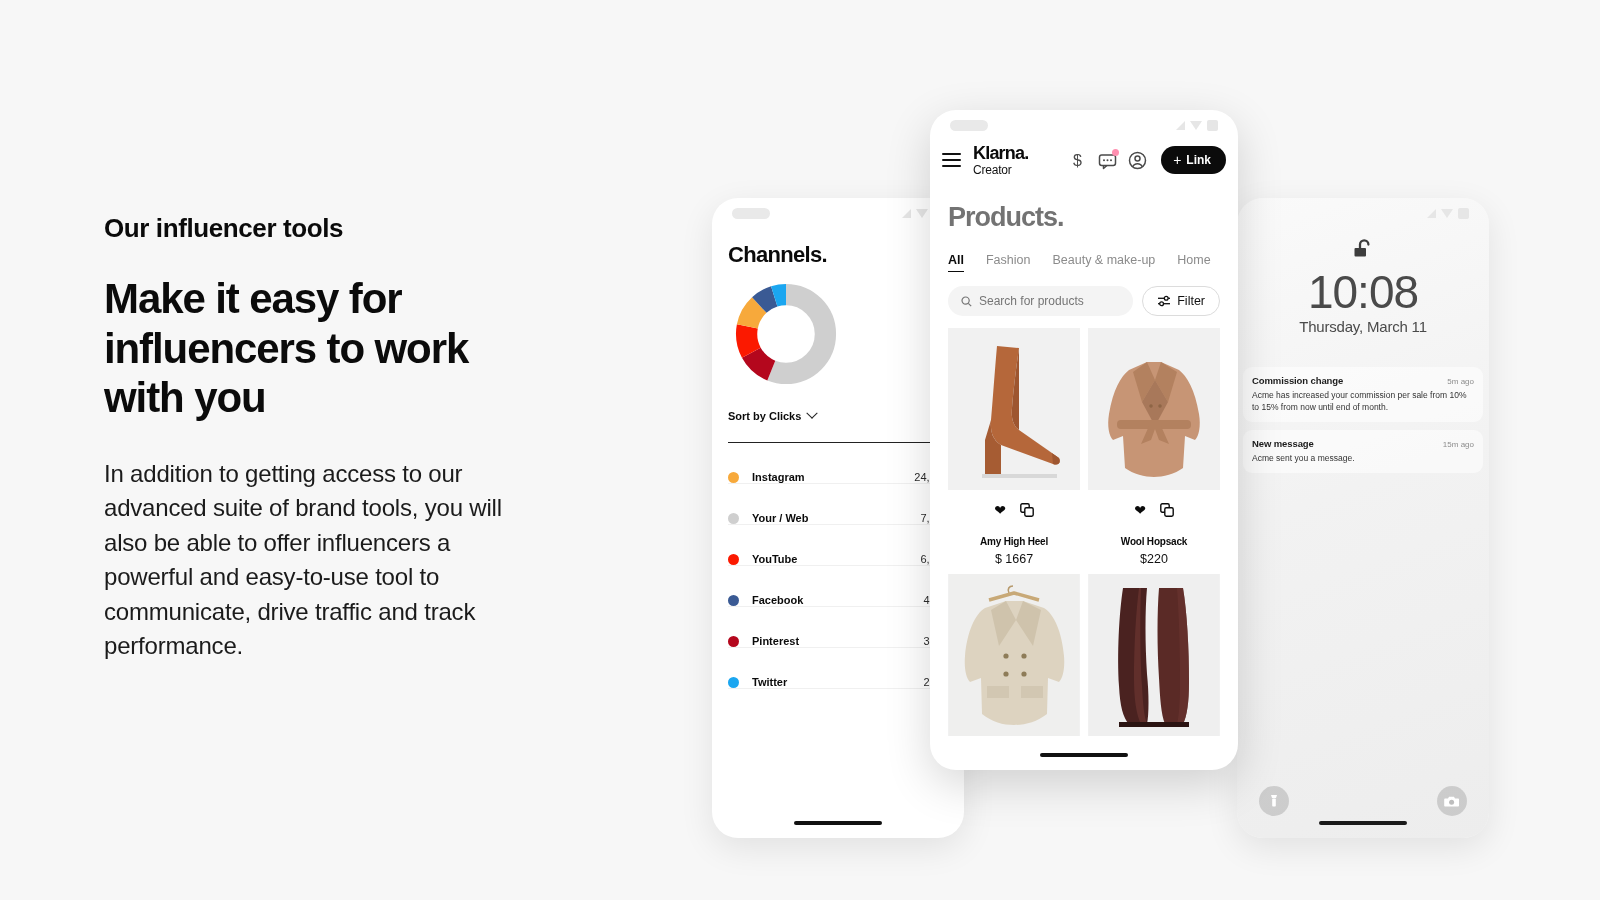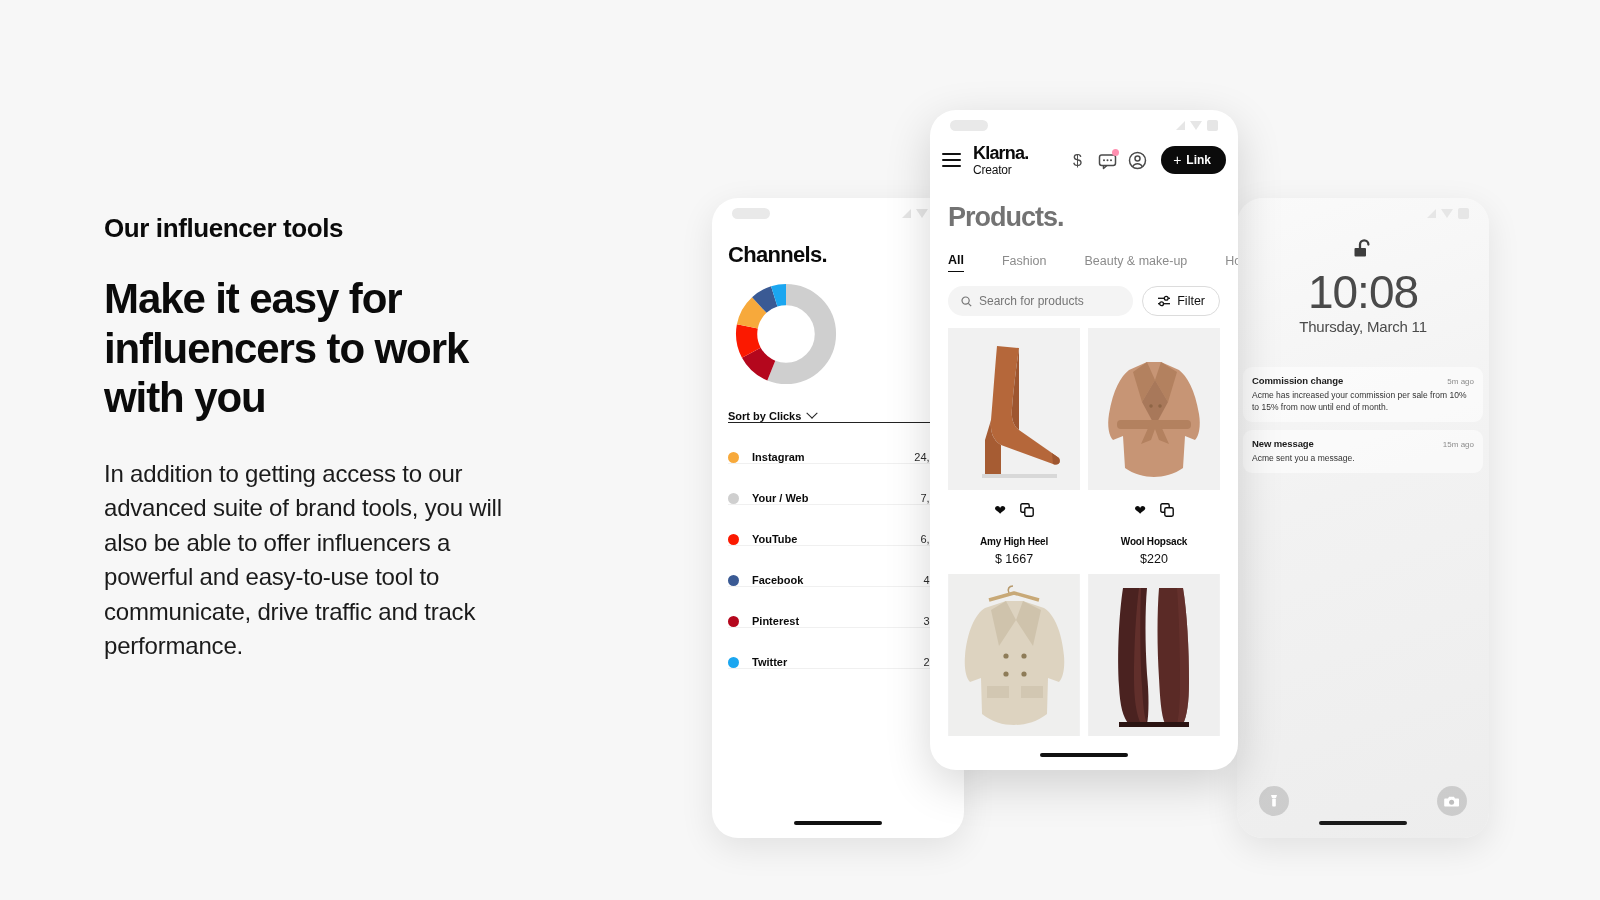--- a/index.html
+++ b/index.html
@@ -147,21 +147,21 @@
   .donut { position: relative; width: 104px; height: 104px; }
   .donut svg { display: block; }
 
   .sortby {
     display: flex;
     align-items: center;
     gap: 7px;
     font-size: 11px;
     font-weight: 700;
     color: #0b0b0b;
-    padding-bottom: 0;
+    padding-bottom: 20px;
     border-bottom: 1px solid #222;
   }
   .chev {
     width: 8px; height: 8px;
     border-right: 1.6px solid #222;
     border-bottom: 1.6px solid #222;
     transform: rotate(45deg) translate(-2px,-2px);
   }
 
   .ch-row {
@@ -239,24 +239,23 @@
   .pr-title {
     font-size: 27px;
     font-weight: 700;
     color: #737373;
     letter-spacing: -1px;
     padding: 14px 18px 0 18px;
   }
 
   .pr-tabs {
     display: flex;
-    gap: 38px;
+    gap: 22px;
     padding: 20px 18px 0 18px;
     white-space: nowrap;
-    align-items: flex-end;
   }
   .pr-tab {
     font-size: 12.5px;
     color: #8b8b8b;
     padding-bottom: 4px;
     flex: 0 0 auto;
   }
   .pr-tab.active {
     color: #0b0b0b;
     font-weight: 600;

